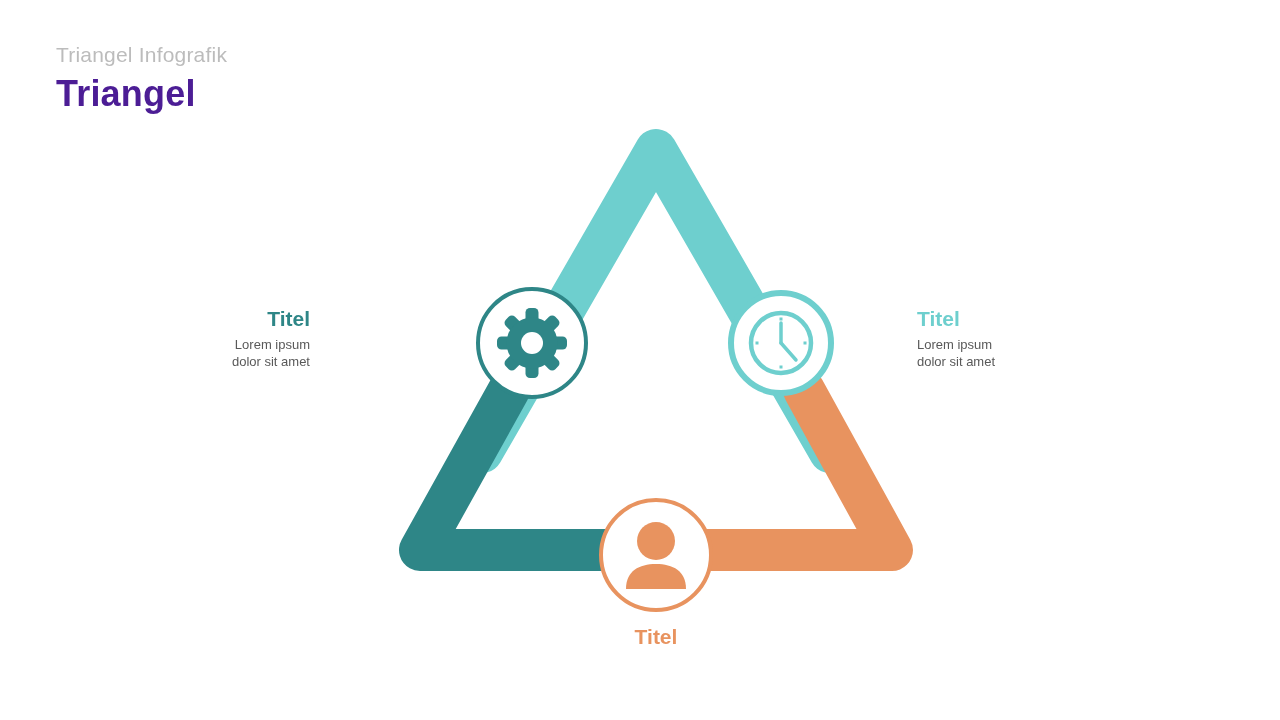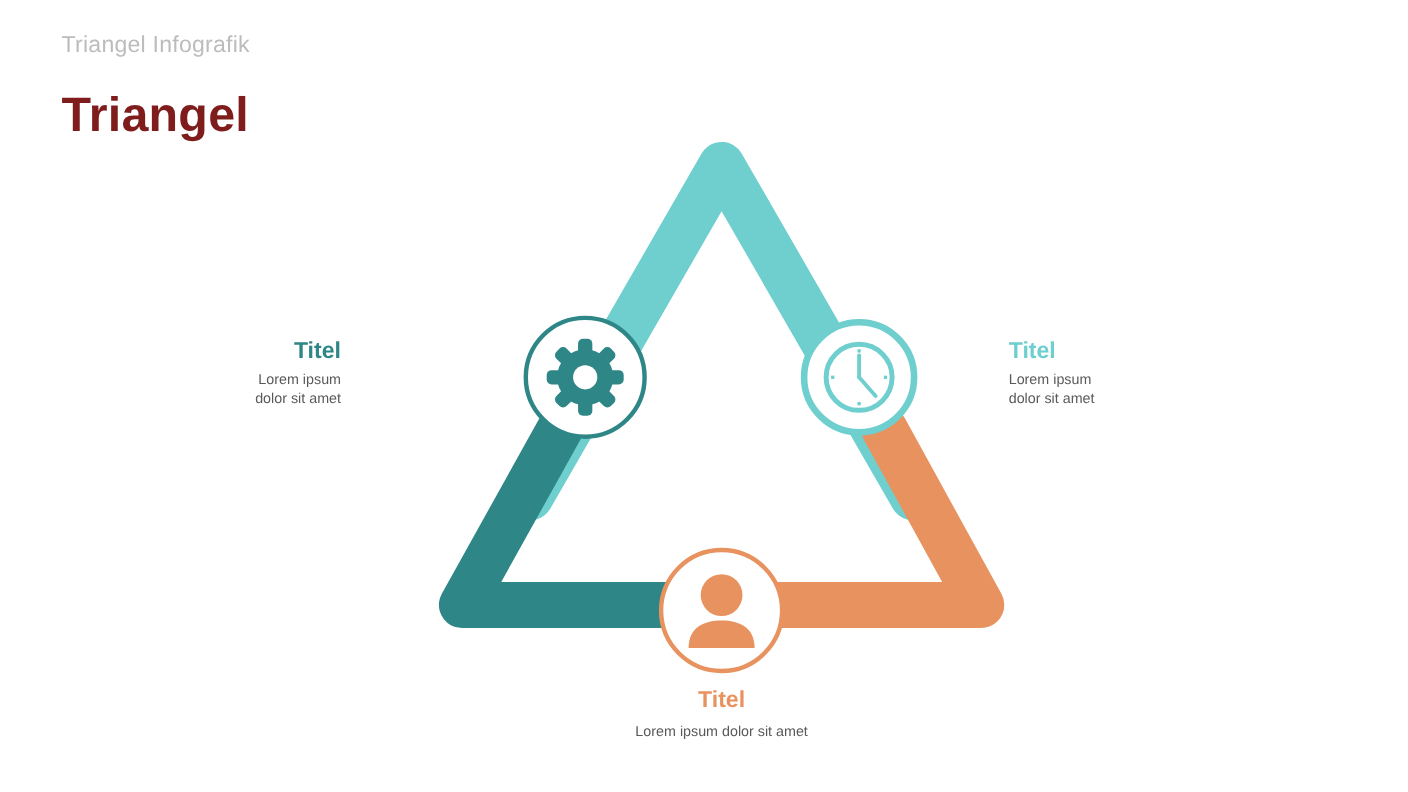--- a/index.html
+++ b/index.html
@@ -19,38 +19,38 @@
     inset: 0;
     width: 1280px;
     height: 720px;
     background: #ffffff;
   }
 
   
   .header {
     position: absolute;
     left: 56px;
-    top: 28px;
+    top: 42px;
     width: 600px;
   }
   .kicker {
     font-size: 21px;
     font-weight: 400;
     color: #bcbcbc;
     letter-spacing: 0.2px;
     line-height: 1.2;
     white-space: nowrap;
   }
   .title {
-    font-size: 44px;
+    font-size: 36px;
     font-weight: 700;
-    color: #7f1d1d;
+    color: #4c1d95;
     letter-spacing: 0.2px;
     line-height: 1.25;
-    margin-top: 24px;
+    margin-top: 4px;
     white-space: nowrap;
   }
 
   
   .diagram {
     position: absolute;
     left: 16px;
     top: 0;
     width: 1188px;
     height: 720px;
@@ -175,16 +175,15 @@
     <div class="label-block block-right">
       <div class="lbl-title" style="color:#6ECFCE">Titel</div>
       <div class="lbl-desc">
         <div>Lorem ipsum</div>
         <div>dolor sit amet</div>
       </div>
     </div>
 
     <div class="label-block block-bottom">
       <div class="lbl-title" style="color:#E8935F">Titel</div>
-      <div class="lbl-desc">Lorem ipsum dolor sit amet</div>
     </div>
   </div>
 </div>
 
 </body></html>

